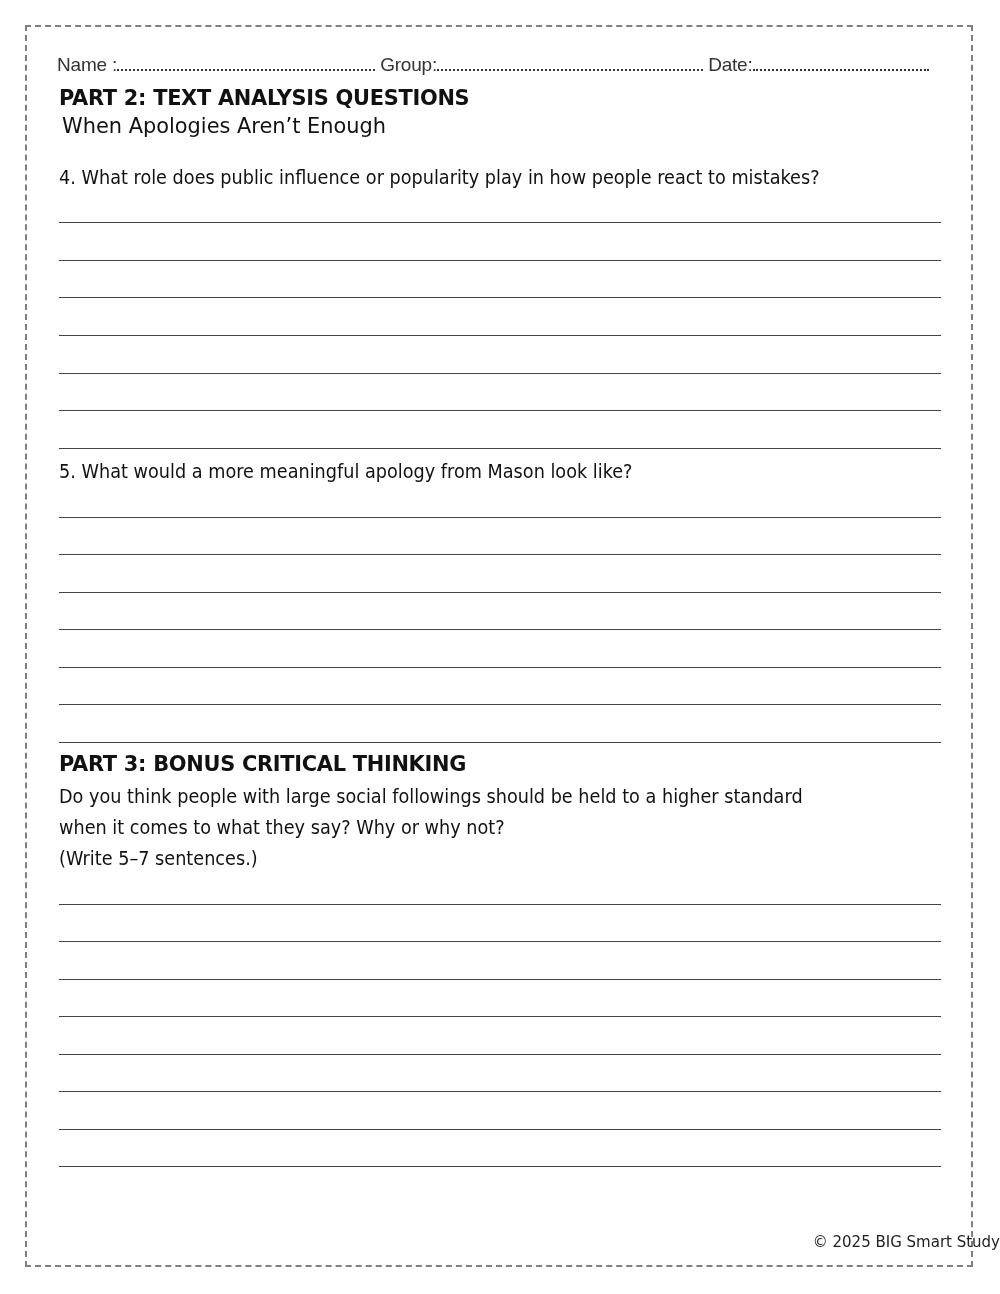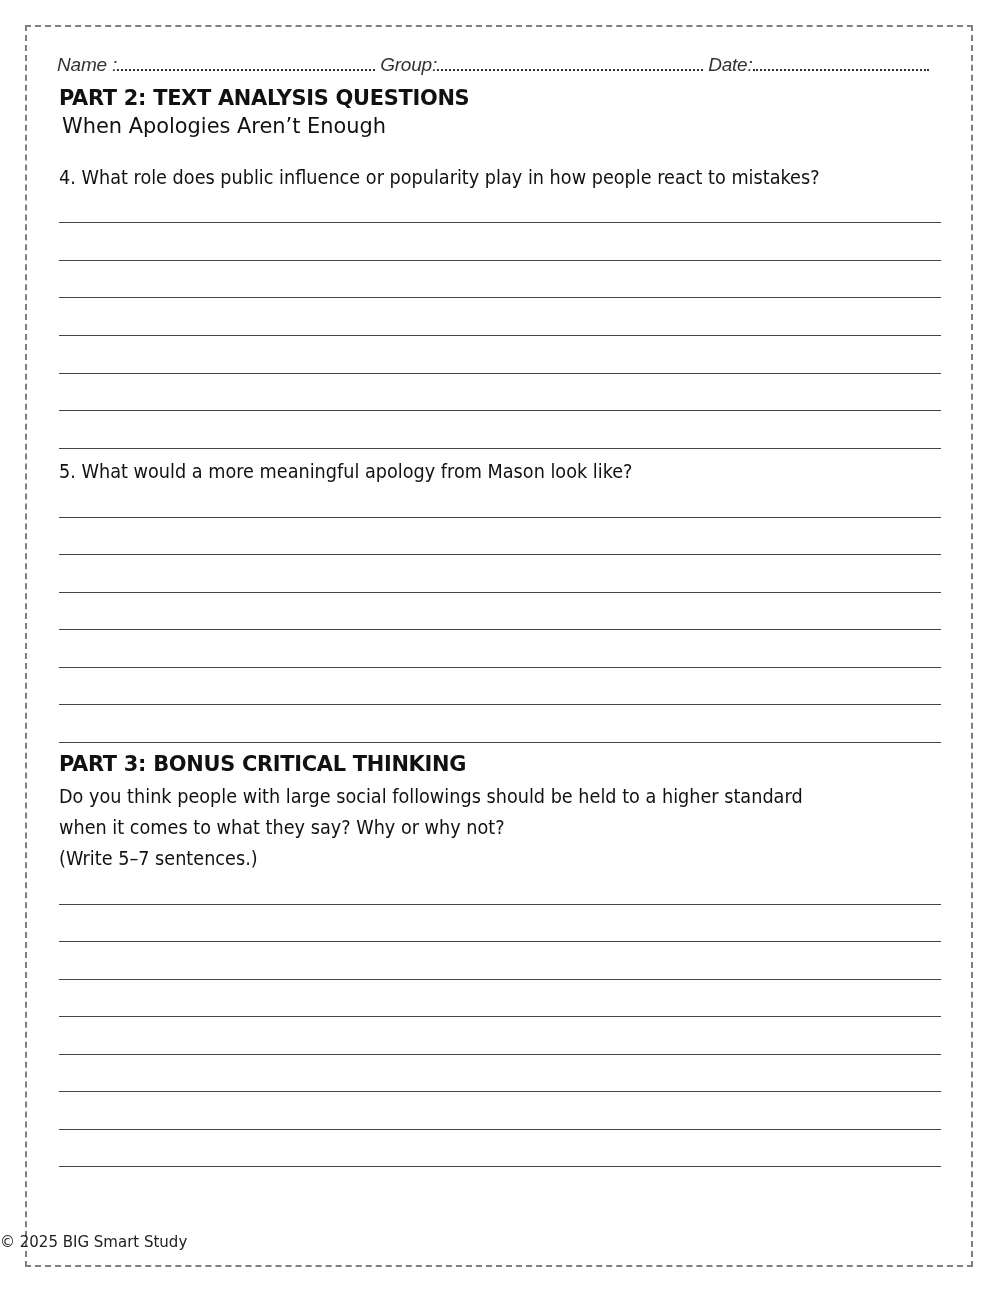--- a/index.html
+++ b/index.html
@@ -2,27 +2,27 @@
 <html><head>
 <meta charset="utf-8">
 <style>
   html, body { margin: 0; padding: 0; background: #ffffff; }
   body { width: 1000px; height: 1294px; position: relative; overflow: hidden;
          font-family: "DejaVu Sans", sans-serif; color: #111; }
   .frame { position: absolute; left: 25px; top: 25px; width: 948px; height: 1242px;
            border: 2px dashed #7a8283; box-sizing: border-box; }
   .abs { position: absolute; white-space: nowrap; }
   .header-line { left: 57px; top: 54px; font-family: "Liberation Sans", sans-serif;
-                 font-size: 19px; color: #333; letter-spacing: -0.2px; font-style: italic; }
+                 font-size: 19px; color: #333; letter-spacing: -0.2px; }
   .header-line .dots { display: inline-block; border-bottom: 2px dotted #333; height: 14px; vertical-align: baseline; }
   .part-title { font-family: "DejaVu Sans", sans-serif; font-weight: bold; font-size: 22px; letter-spacing: -0.3px; color: #111; transform: scaleX(0.95); transform-origin: left; }
   .subtitle { font-size: 22px; color: #111; transform: scaleX(0.95); transform-origin: left; }
   .q { font-size: 19px; color: #111; transform: scaleX(0.93); transform-origin: left; }
   .rule { position: absolute; left: 59px; width: 882px; height: 0; border-top: 1.5px solid #444; }
-  .footer { left: 0; width: 1000px; text-align: left; top: 1233px; font-size: 15px; color: #222; }
+  .footer { left: 0; width: 1000px; text-align: right; top: 1233px; font-size: 15px; color: #222; }
 </style>
 </head>
 <body>
 
 <div class="frame"></div>
 
 <div class="abs header-line">
   <span>Name :</span><span class="dots" style="width:258px"></span>
   <span>Group:</span><span class="dots" style="width:266px"></span>
   <span>Date:</span><span class="dots" style="width:176px"></span>

